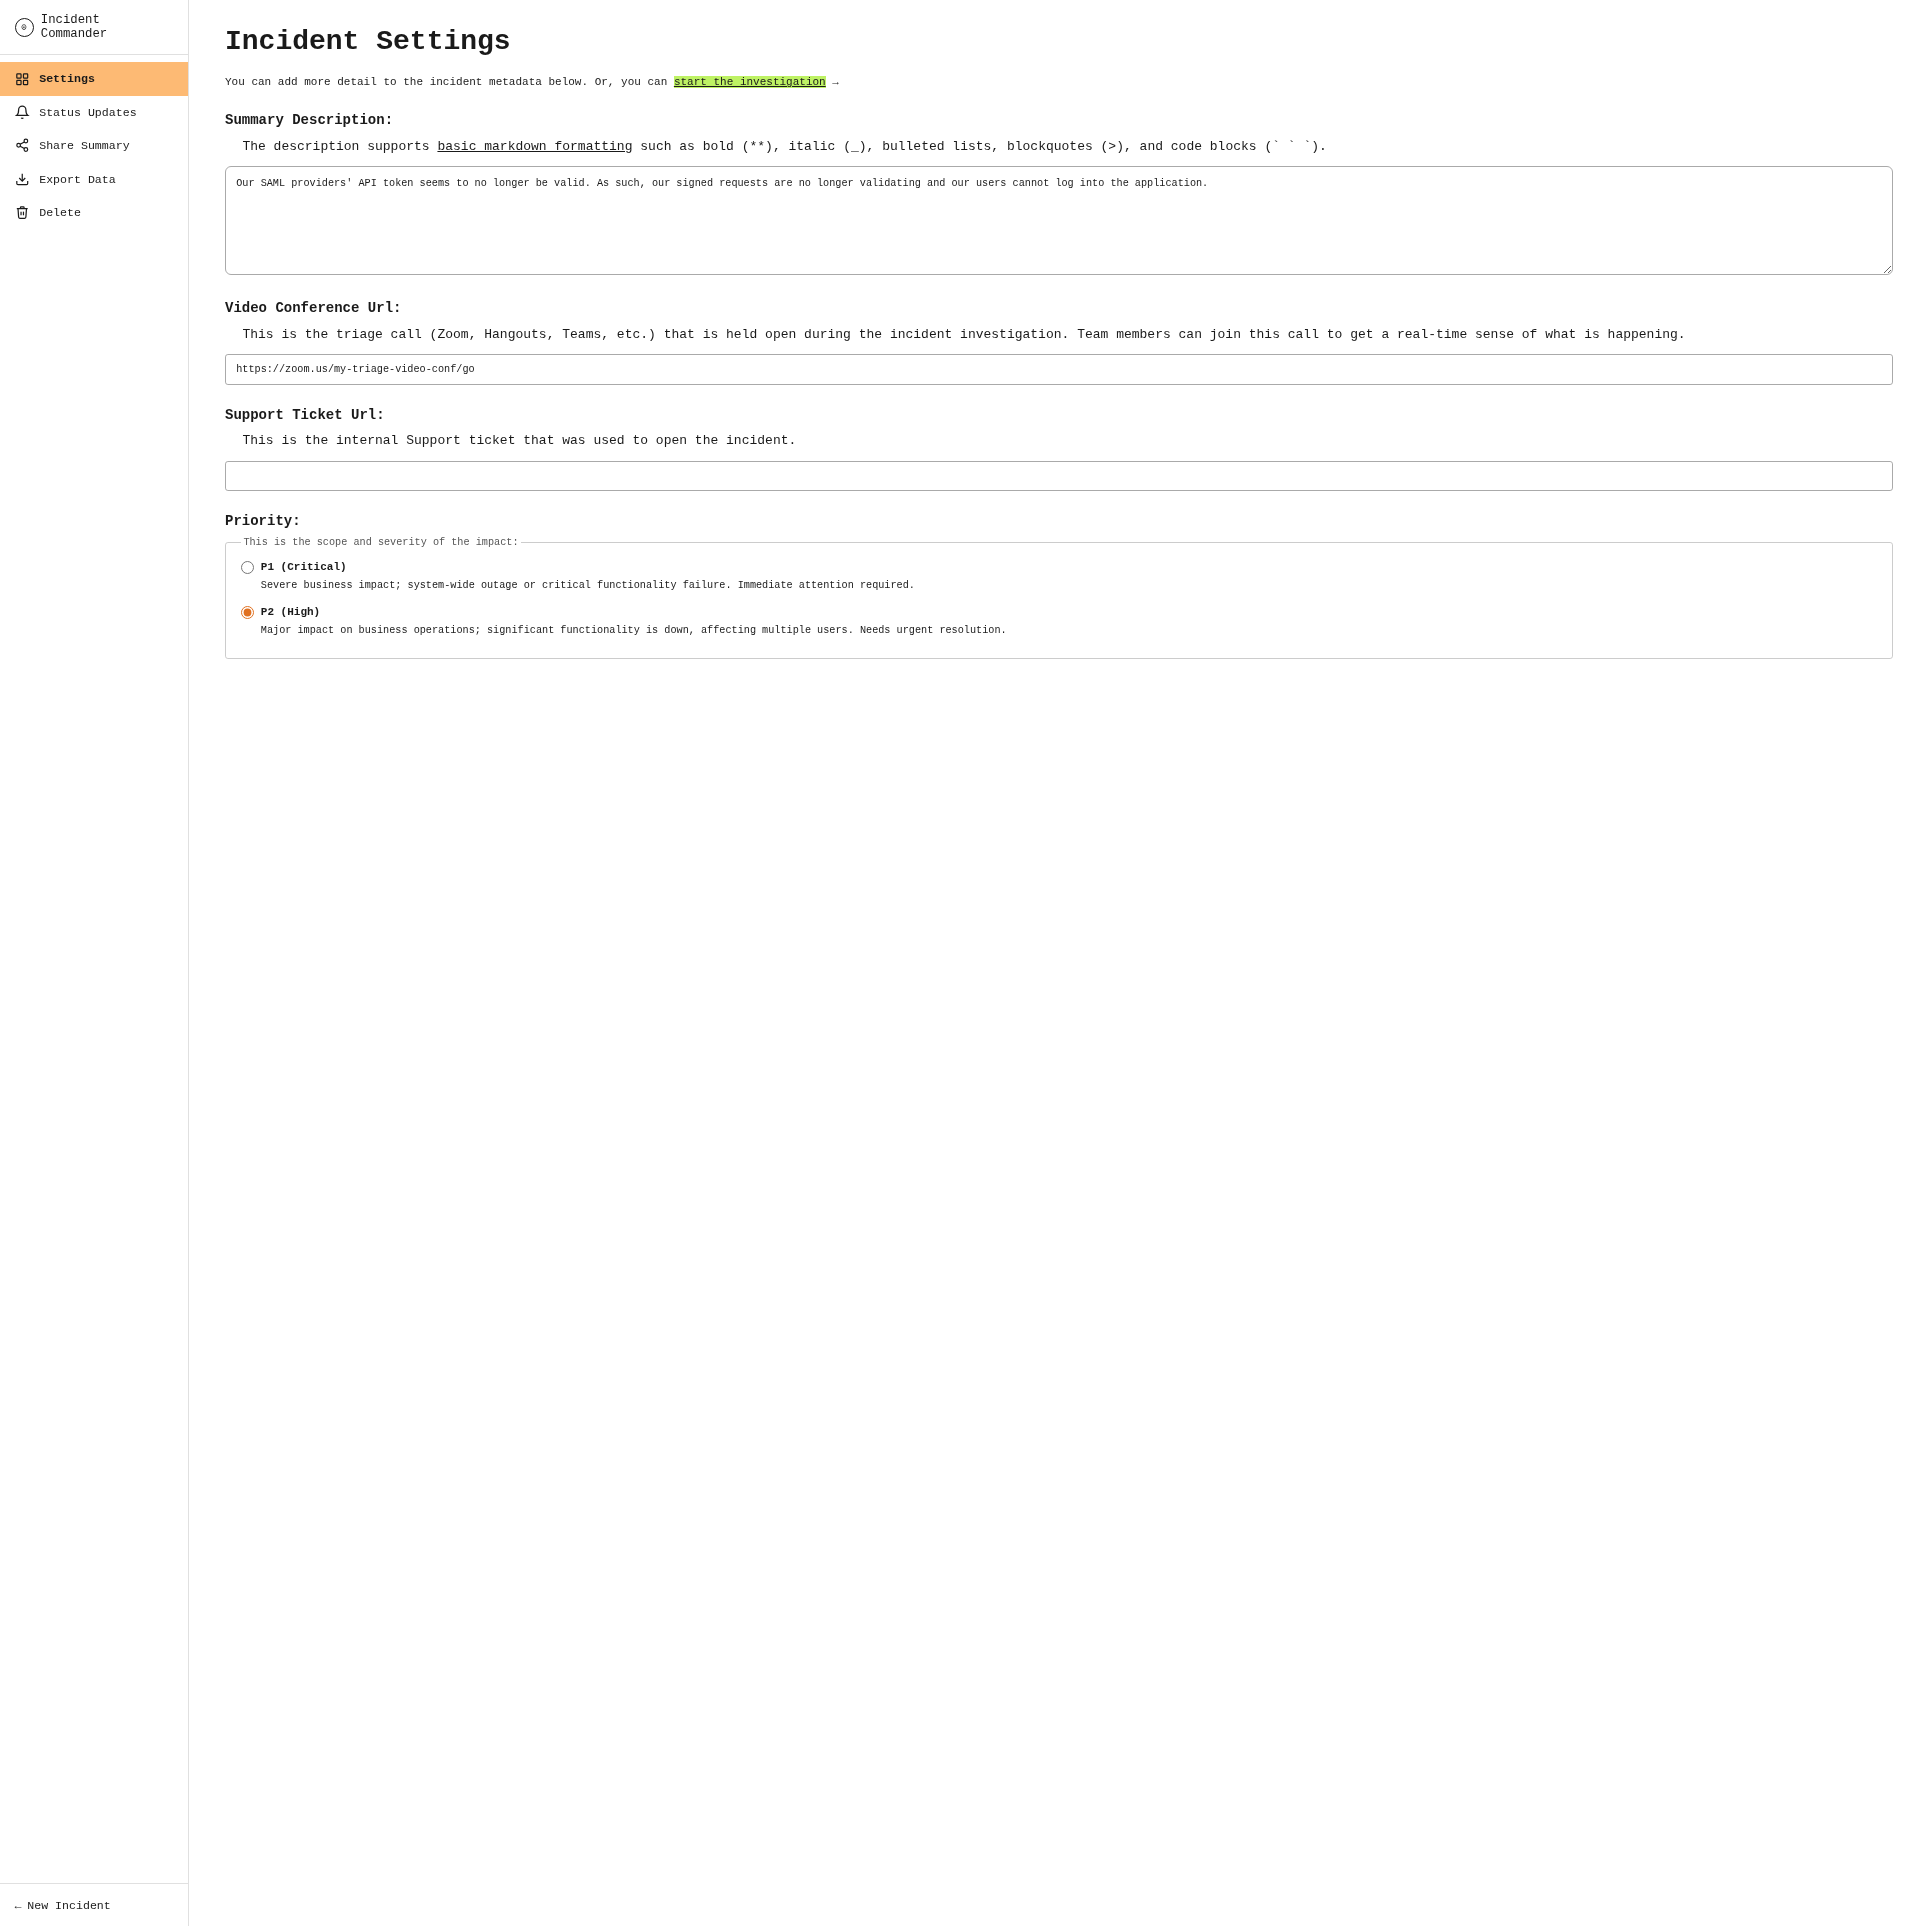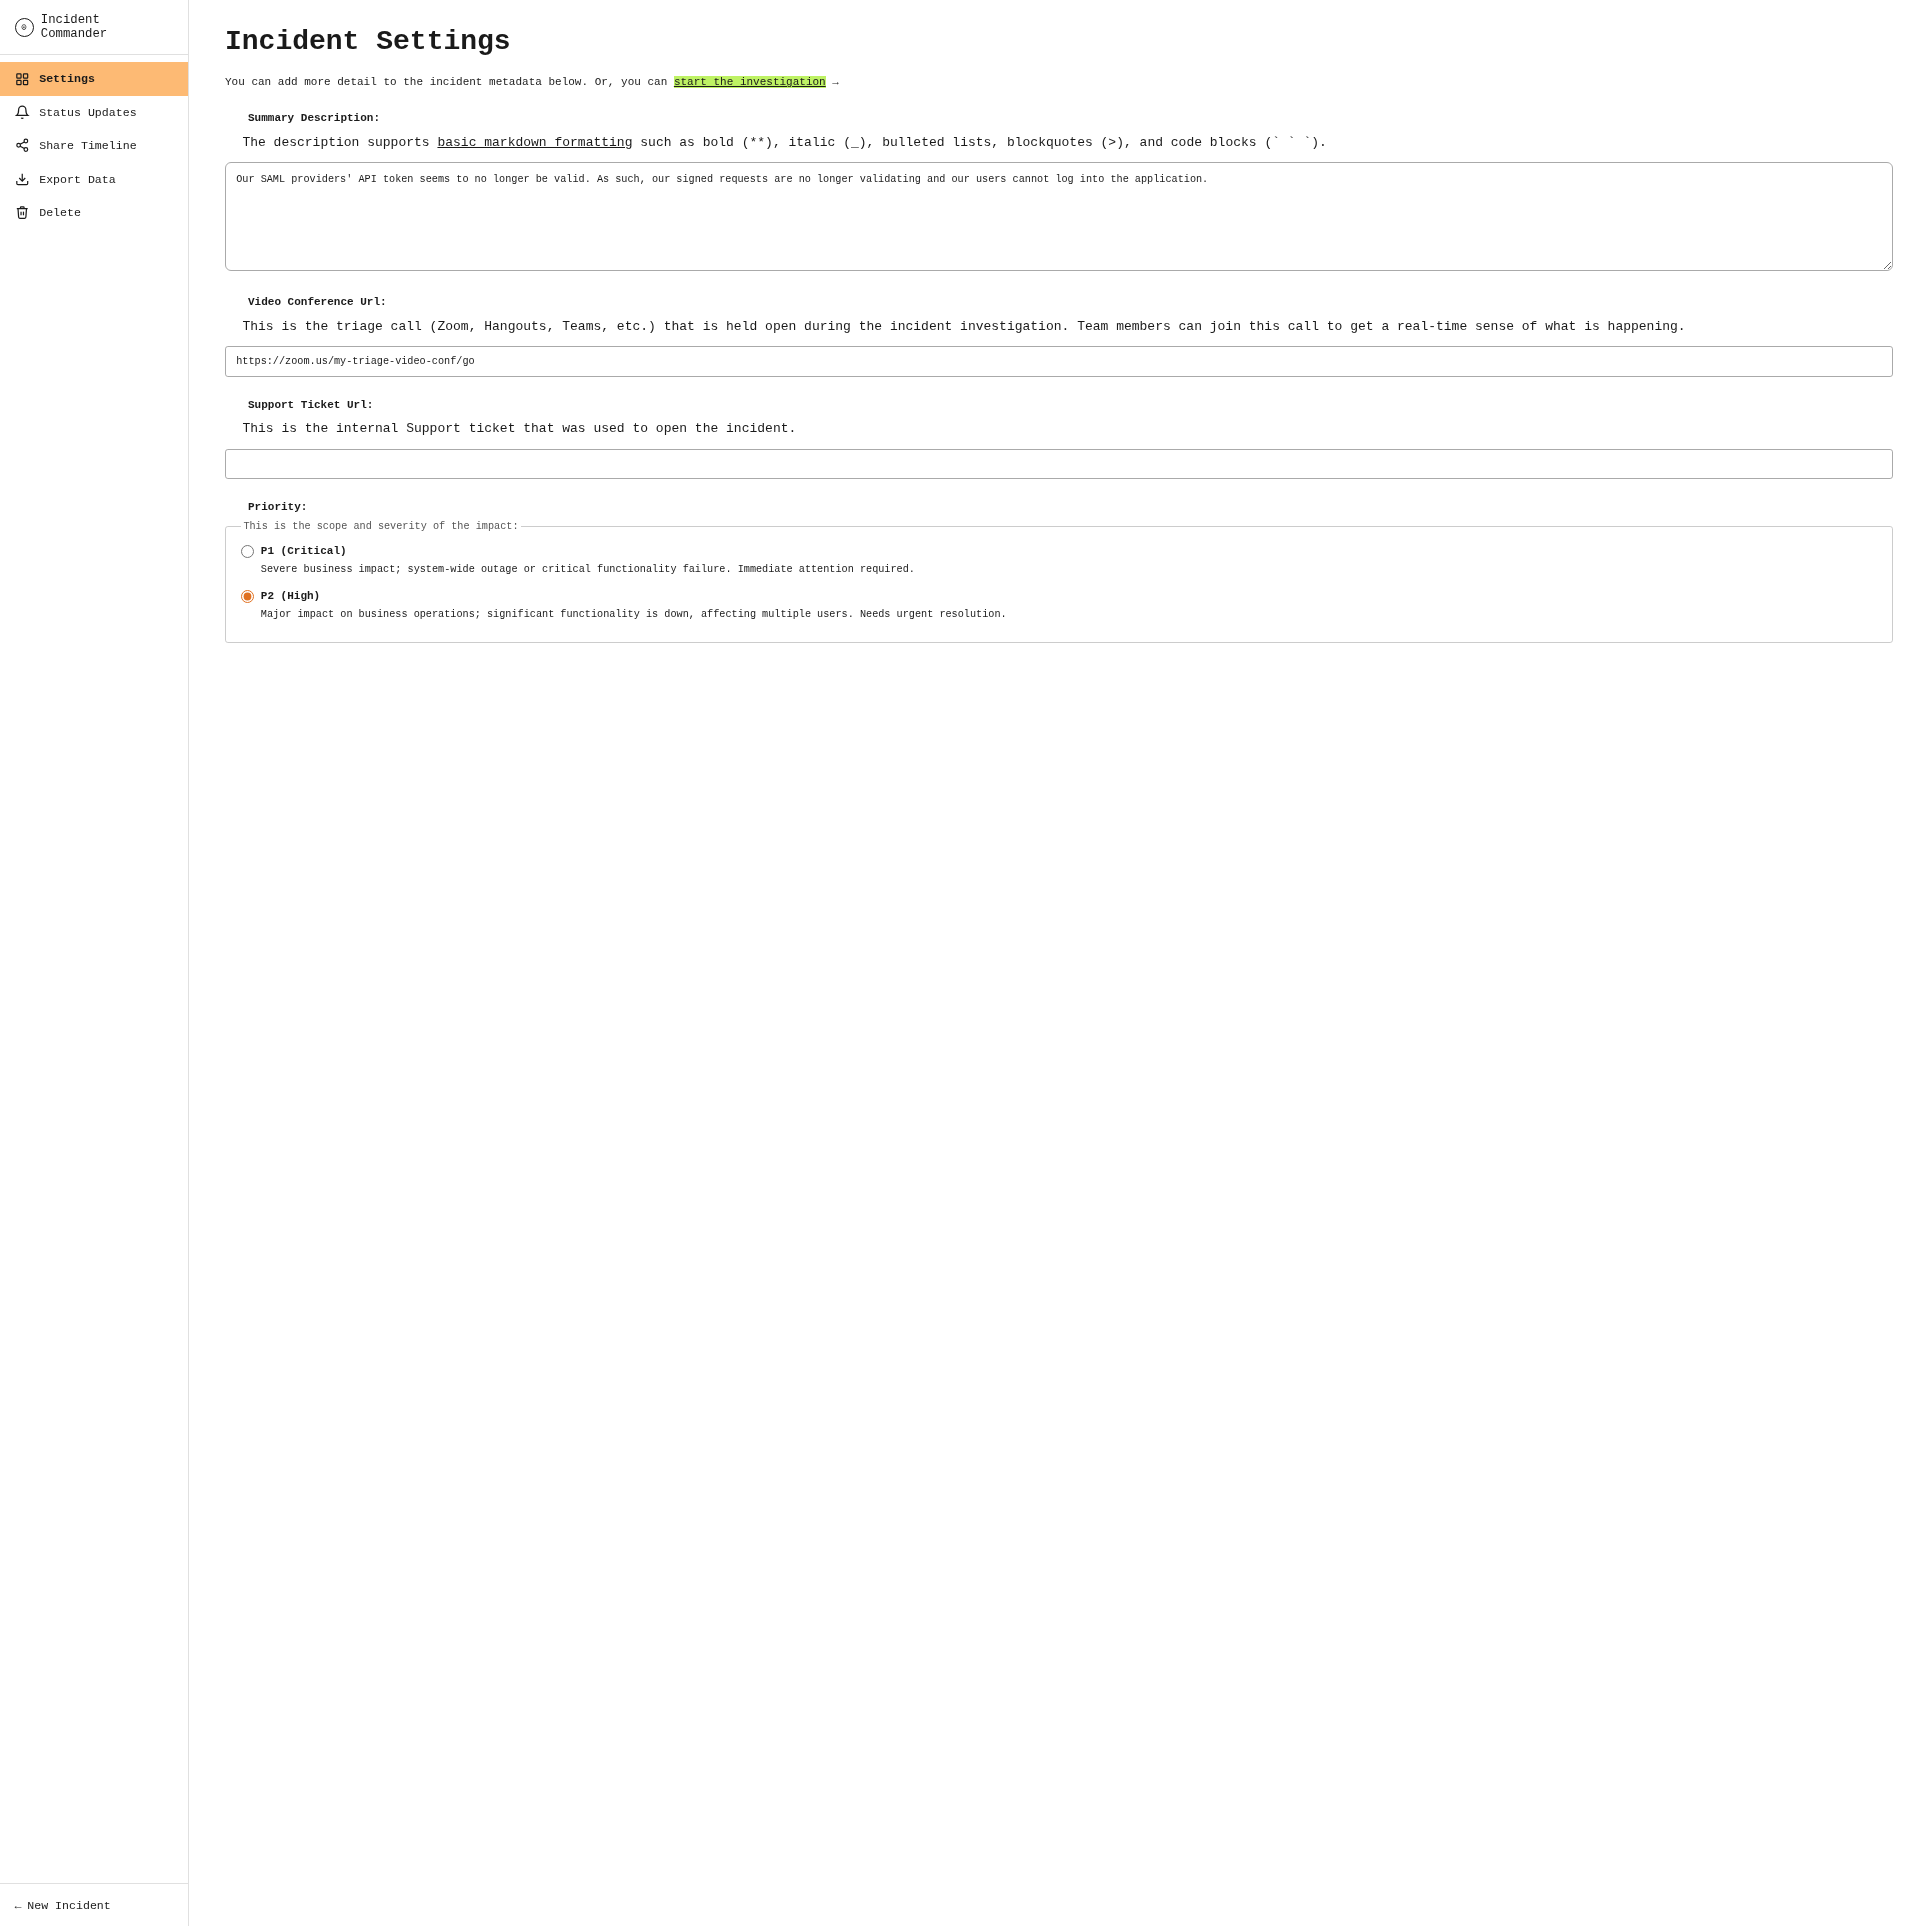--- a/index.html
+++ b/index.html
@@ -134,24 +134,23 @@
       text-decoration: underline;
       color: #1a1a1a;
       cursor: pointer;
     }
 
     .section {
       margin-bottom: 22px;
     }
 
     .section-label {
-      font-size: 11px;
+      font-size: 14px;
       font-weight: 700;
       margin-bottom: 7.3px;
-      margin-left: 23px;
     }
 
     .section-description {
       font-size: 13px;
       margin-bottom: 8.7px;
       line-height: 1.7;
       color: #1a1a1a;
       padding-left: 17.4px;
     }
 
@@ -265,21 +264,21 @@
     <div class="nav-item">
       <div class="nav-icon">
         <svg width="14.5" height="14.5" viewBox="0 0 24 24" fill="none" stroke="#1a1a1a" stroke-width="2">
           <circle cx="18" cy="5" r="3"></circle>
           <circle cx="6" cy="12" r="3"></circle>
           <circle cx="18" cy="19" r="3"></circle>
           <line x1="8.59" y1="13.51" x2="15.42" y2="17.49"></line>
           <line x1="15.41" y1="6.51" x2="8.59" y2="10.49"></line>
         </svg>
       </div>
-      <span>Share Timeline</span>
+      <span>Share Summary</span>
     </div>
 
     <div class="nav-item">
       <div class="nav-icon">
         <svg width="14.5" height="14.5" viewBox="0 0 24 24" fill="none" stroke="#1a1a1a" stroke-width="2">
           <path d="M21 15v4a2 2 0 0 1-2 2H5a2 2 0 0 1-2-2v-4"></path>
           <polyline points="7 10 12 15 17 10"></polyline>
           <line x1="12" y1="15" x2="12" y2="3"></line>
         </svg>
       </div>

